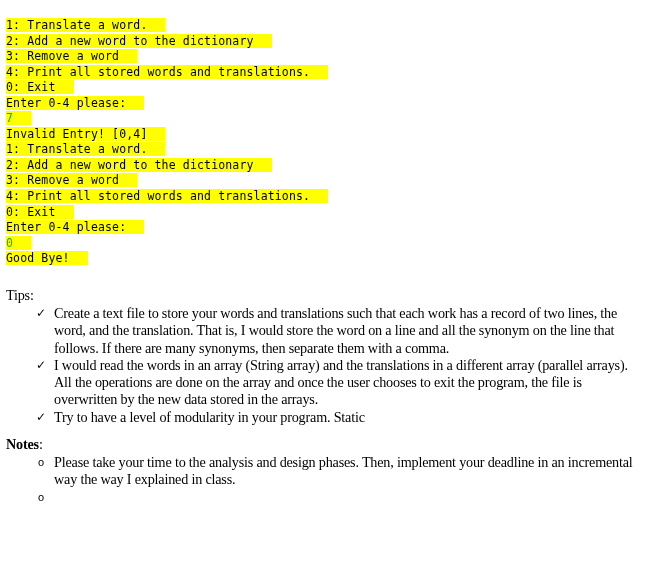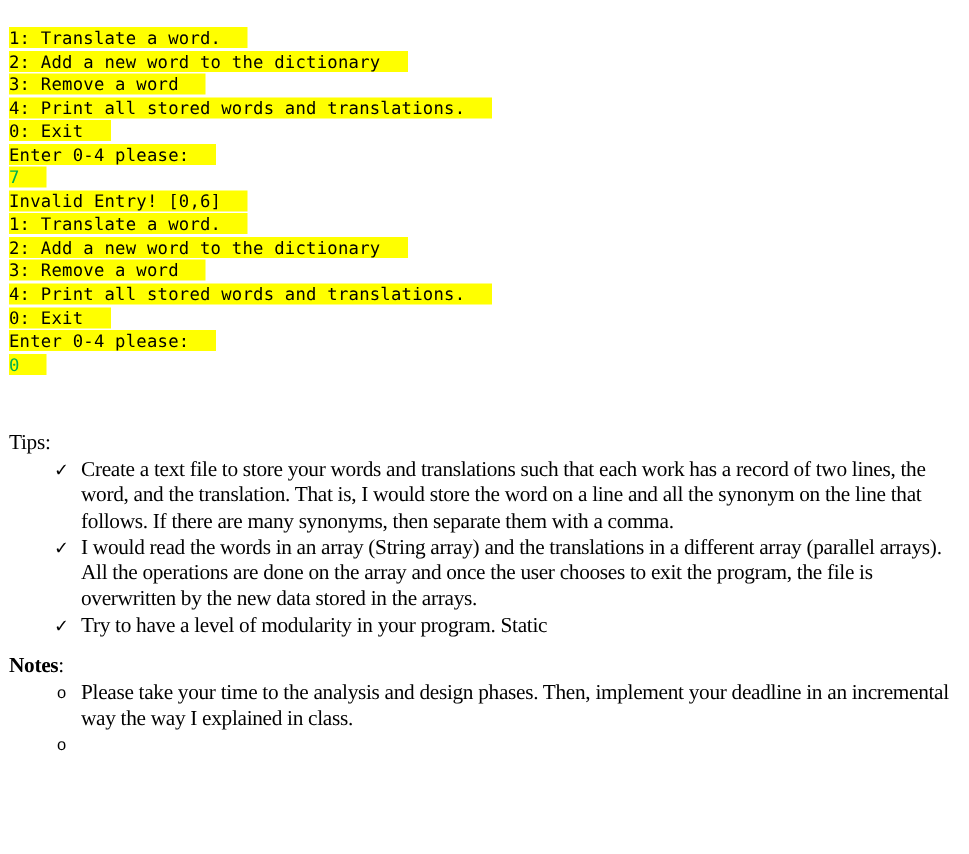--- a/index.html
+++ b/index.html
@@ -87,28 +87,29 @@
 <body>
 
 <div class="console">
   <span class="line"><span class="hl">1: Translate a word.</span></span>
   <span class="line"><span class="hl">2: Add a new word to the dictionary</span></span>
   <span class="line"><span class="hl">3: Remove a word</span></span>
   <span class="line"><span class="hl">4: Print all stored words and translations.</span></span>
   <span class="line"><span class="hl">0: Exit</span></span>
   <span class="line"><span class="hl">Enter 0-4 please:</span></span>
   <span class="line"><span class="hl input">7</span></span>
-  <span class="line"><span class="hl">Invalid Entry! [0,6]</span></span>
+  <span class="line"><span class="hl">Invalid Entry! [0,4]</span></span>
   <span class="line"><span class="hl">1: Translate a word.</span></span>
   <span class="line"><span class="hl">2: Add a new word to the dictionary</span></span>
   <span class="line"><span class="hl">3: Remove a word</span></span>
   <span class="line"><span class="hl">4: Print all stored words and translations.</span></span>
   <span class="line"><span class="hl">0: Exit</span></span>
   <span class="line"><span class="hl">Enter 0-4 please:</span></span>
   <span class="line"><span class="hl input">0</span></span>
+  <span class="line"><span class="hl">Good Bye!</span></span>
 </div>
 
 <div class="doc">
   <div class="tips-block">
     <span class="section-title">Tips:</span>
     <ul class="list tips-list">
       <li>
         <span class="bullet">✓</span>
         <span>Create a text file to store your words and translations such that each work has a record of two lines, the word, and the translation.  That is, I would store the word on a line and all the synonym on the line that follows.  If there are many synonyms, then separate them with a comma.</span>
       </li>

